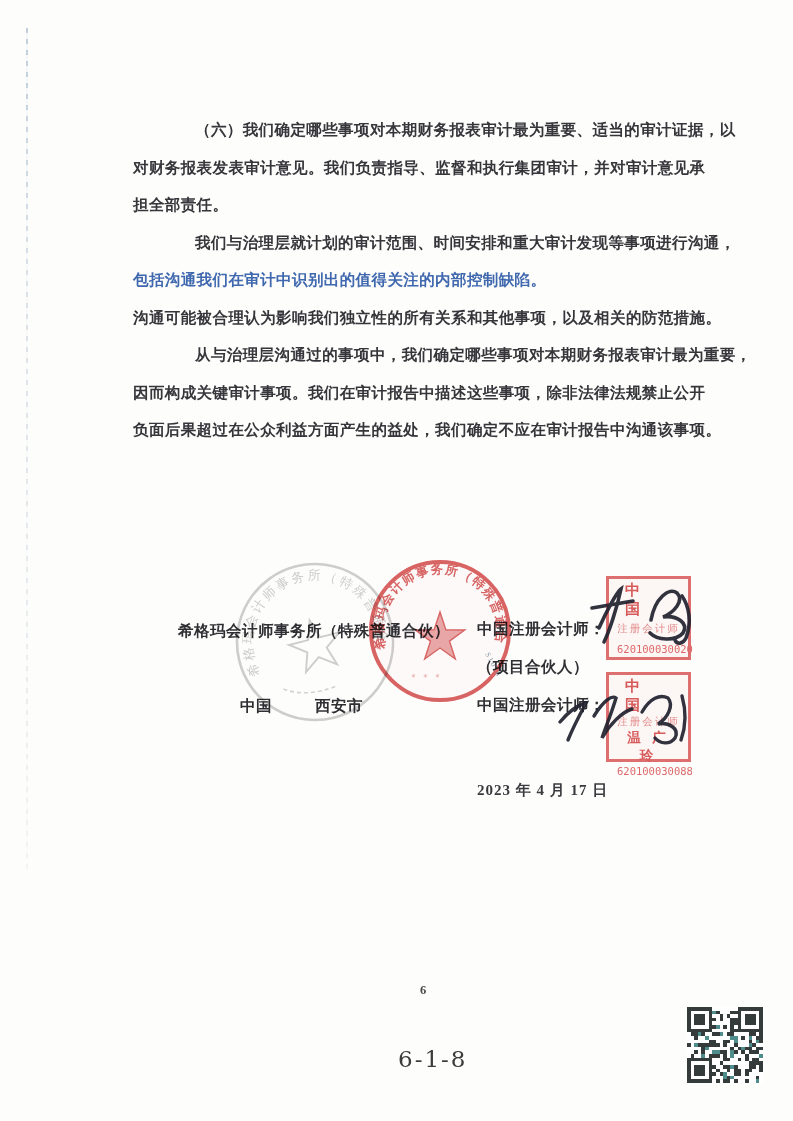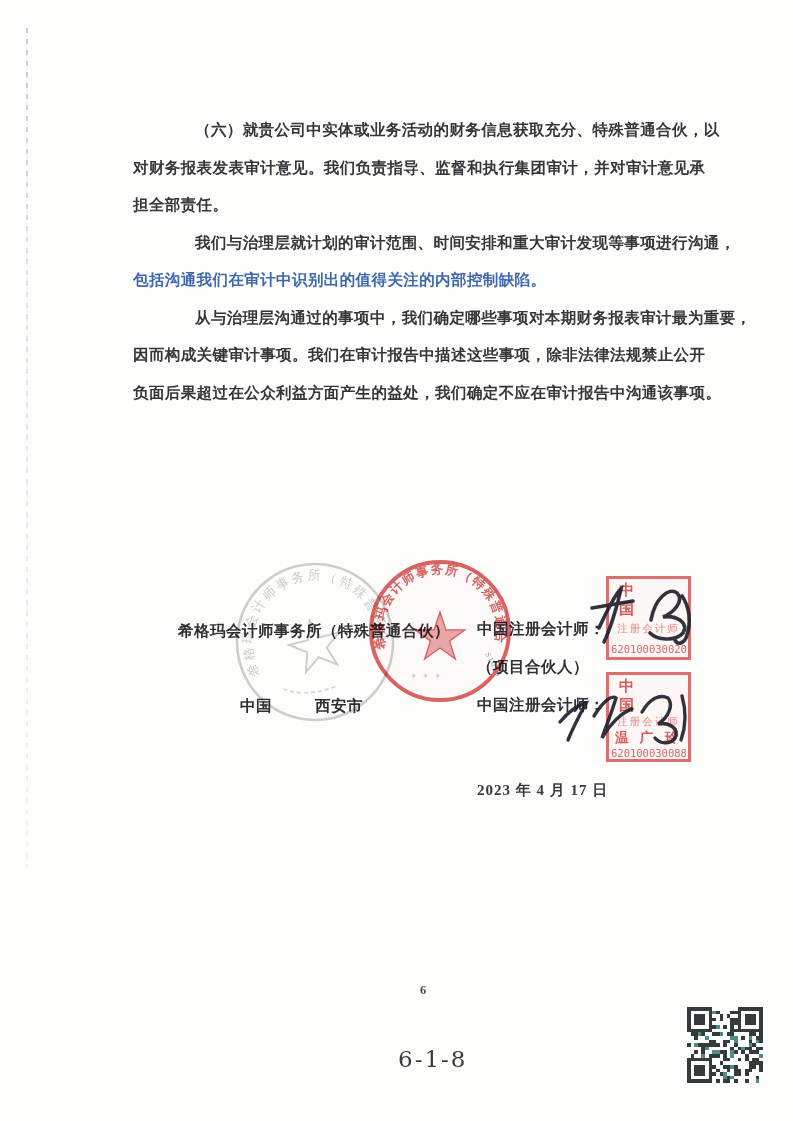--- a/index.html
+++ b/index.html
@@ -26,21 +26,21 @@
   .sig-text{position:absolute;white-space:nowrap;font-size:15.5px;font-weight:600;color:#2f2f33;letter-spacing:.5px;}
   .date-line{position:absolute;left:477px;top:781px;white-space:nowrap;font-size:15px;font-weight:600;color:#3a3a3e;letter-spacing:1px;}
   
   .seal-svg{position:absolute;pointer-events:none;mix-blend-mode:multiply;}
   
   .cpa-seal{
     position:absolute;width:85px;box-sizing:border-box;
     border:3px solid rgba(216,82,82,.82);
     background:rgba(248,190,190,.10);
     display:flex;flex-direction:column;justify-content:space-between;
-    padding:2px 2px;mix-blend-mode:multiply;
+    padding:2px 8px;mix-blend-mode:multiply;
   }
   .cpa-seal .row-country{display:flex;justify-content:space-between;padding:0 8px;font-size:15px;font-weight:700;color:#d95c5c;}
   .cpa-seal .row-title{text-align:center;font-size:10.5px;letter-spacing:2px;color:rgba(217,92,92,.70);}
   .cpa-seal .row-name{text-align:center;font-size:13.5px;font-weight:700;letter-spacing:4px;color:#d95c5c;}
   .cpa-seal .row-number{text-align:center;font-size:10.5px;font-family:"DejaVu Sans Mono",monospace;color:#df6a6a;letter-spacing:0;}
   .sig-svg{position:absolute;pointer-events:none;}
   .footer-page{position:absolute;left:420px;top:983px;font-size:12.5px;font-weight:700;color:#4a4a4a;}
   .footer-code{position:absolute;left:398px;top:1046px;font-size:23px;color:#3c3c3c;letter-spacing:2px;font-family:"DejaVu Serif",serif;}
   
   .qr{
@@ -51,25 +51,26 @@
   .qr div{width:100%;height:100%;}
 </style>
 </head>
 <body>
 
 <div class="page">
 
   <div class="scan-line"></div>
 
   <main class="body-text">
-    <p class="bl indent">（六）就贵公司中实体或业务活动的财务信息获取充分、特殊普通合伙，以</p>
+    <p class="bl indent">（六）我们确定哪些事项对本期财务报表审计最为重要、适当的审计证据，以</p>
     <p class="bl">对财务报表发表审计意见。我们负责指导、监督和执行集团审计，并对审计意见承</p>
     <p class="bl">担全部责任。</p>
     <p class="bl indent">我们与治理层就计划的审计范围、时间安排和重大审计发现等事项进行沟通，</p>
     <p class="bl blue">包括沟通我们在审计中识别出的值得关注的内部控制缺陷。</p>
+    <p class="bl">沟通可能被合理认为影响我们独立性的所有关系和其他事项，以及相关的防范措施。</p>
     <p class="bl indent">从与治理层沟通过的事项中，我们确定哪些事项对本期财务报表审计最为重要，</p>
     <p class="bl">因而构成关键审计事项。我们在审计报告中描述这些事项，除非法律法规禁止公开</p>
     <p class="bl">负面后果超过在公众利益方面产生的益处，我们确定不应在审计报告中沟通该事项。</p>
   </main>
 
   <div class="sig-text" style="left:178px;top:621px;">希格玛会计师事务所（特殊普通合伙）</div>
   <div class="sig-text" style="left:240px;top:696px;">中国</div>
   <div class="sig-text" style="left:315px;top:696px;">西安市</div>
 
   <div class="sig-text" style="left:477px;top:619px;">中国注册会计师：</div>

